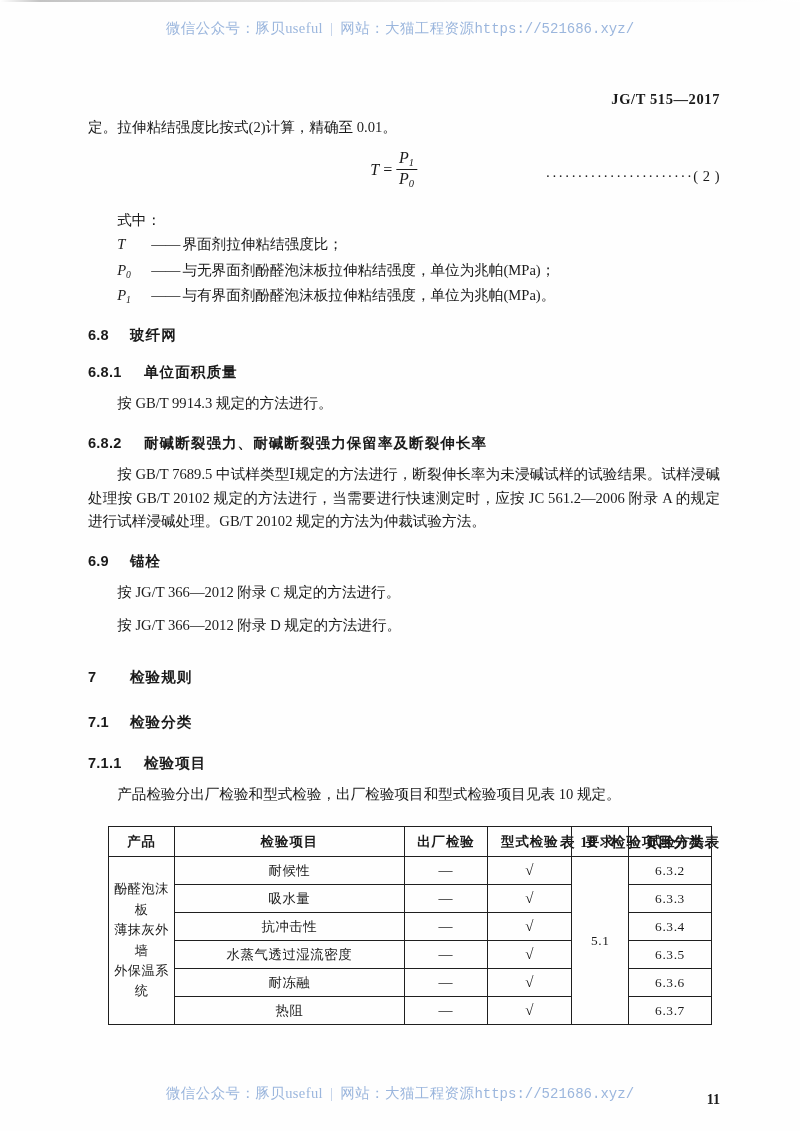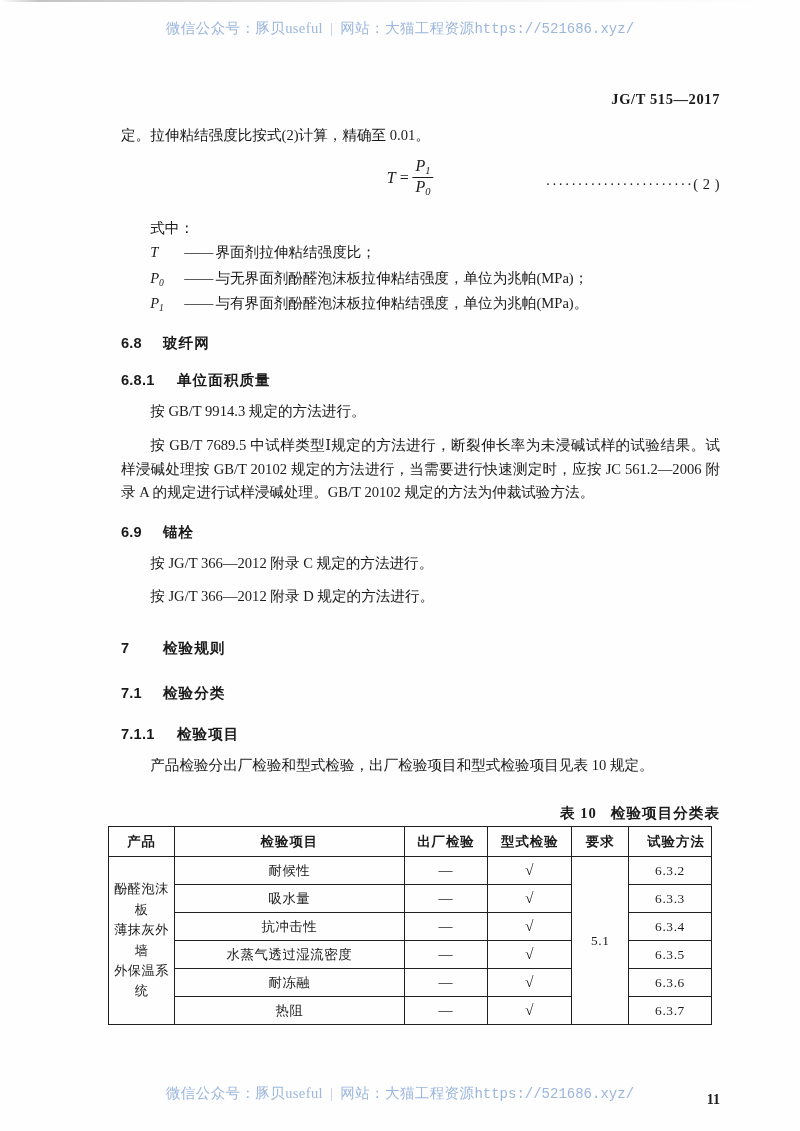--- a/index.html
+++ b/index.html
@@ -52,22 +52,21 @@
     font-weight: bold;
     font-size: 14.5px;
     letter-spacing: .6px;
   }
 
   
   .content {
     position: absolute;
     left: 88px;
     right: 80px;
-    top: 124px;
-    margin-left: 33px;
+    top: 116px;
   }
 
   p, div.line { margin: 0; }
 
   .para {
     font-size: 14.6px;
     line-height: 1.62;
     text-align: justify;
     margin: 0;
   }
@@ -255,20 +254,23 @@
 
     <h3 class="h-num">
       <span class="num">6.8</span><span class="ttl">玻纤网</span>
     </h3>
 
     <h3 class="h-num">
       <span class="num wide">6.8.1</span><span class="ttl">单位面积质量</span>
     </h3>
     <p class="para indent body-after">按 GB/T 9914.3 规定的方法进行。</p>
 
+    <h3 class="h-num">
+      <span class="num wide">6.8.2</span><span class="ttl">耐碱断裂强力、耐碱断裂强力保留率及断裂伸长率</span>
+    </h3>
     <p class="para indent body-after">按 GB/T 7689.5 中试样类型Ⅰ规定的方法进行，断裂伸长率为未浸碱试样的试验结果。试样浸碱处理按 GB/T 20102 规定的方法进行，当需要进行快速测定时，应按 JC 561.2—2006 附录 A 的规定进行试样浸碱处理。GB/T 20102 规定的方法为仲裁试验方法。</p>
 
     <h3 class="h-num">
       <span class="num">6.9</span><span class="ttl">锚栓</span>
     </h3>
 
     <p class="para indent body-after">按 JG/T 366—2012 附录 C 规定的方法进行。</p>
 
     <p class="para indent body-after">按 JG/T 366—2012 附录 D 规定的方法进行。</p>
 

